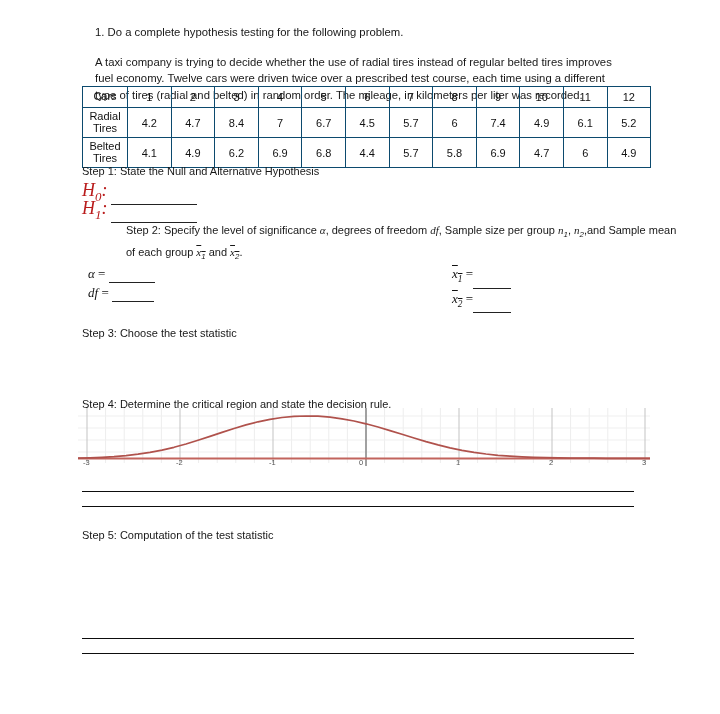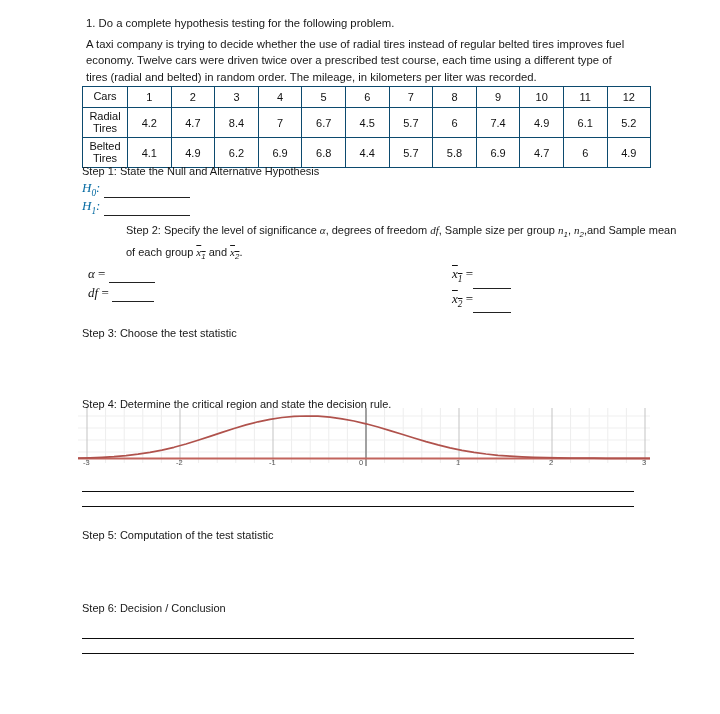--- a/index.html
+++ b/index.html
@@ -23,21 +23,21 @@
   }
   .intro {
     position: absolute;
     left: 82px;
     top: 11px;
     width: 556px;
     font-size: 11.3px;
     line-height: 16.5px;
     color: #181818;
   }
-  .intro p { margin: 4px; }
+  .intro p { margin: 13px; }
 
   
   table.data-table {
     position: absolute;
     left: 82px;
     top: 86px;
     border-collapse: collapse;
     table-layout: fixed;
     width: 552px;
   }
@@ -68,22 +68,22 @@
     line-height: 16px;
     white-space: nowrap;
   }
   .step.wrap { white-space: normal; width: 556px; margin-left: 44px; }
 
   .mathline {
     position: absolute;
     left: 82px;
     font-family: "Liberation Serif", serif;
     font-style: italic;
-    font-size: 13px;
-    color: #0369a1;
+    font-size: 18px;
+    color: #b91c1c;
     white-space: nowrap;
   }
   .blank {
     display: inline-block;
     border-bottom: 1px solid #222;
     vertical-align: bottom;
     height: 11px;
   }
   .mi { font-family: "Liberation Serif", serif; font-style: italic; }
   .sub { font-size: 0.72em; vertical-align: sub; font-style: italic; }
@@ -260,18 +260,17 @@
     <span class="tick-label" style="left:378px; top:50px;">1</span>
     <span class="tick-label" style="left:471px; top:50px;">2</span>
     <span class="tick-label" style="left:564px; top:50px;">3</span>
   </div>
 
   <div class="rule" style="top:491px;"></div>
   <div class="rule" style="top:506px;"></div>
 
   <div class="step" style="top:527px;">Step 5: Computation of the test statistic</div>
 
-  <div class="step" style="top:600px;">Step 6: Decision / Conclusion</div>
 
   <div class="rule" style="top:638px;"></div>
   <div class="rule" style="top:653px;"></div>
 
 </div>
 
 </body></html>

